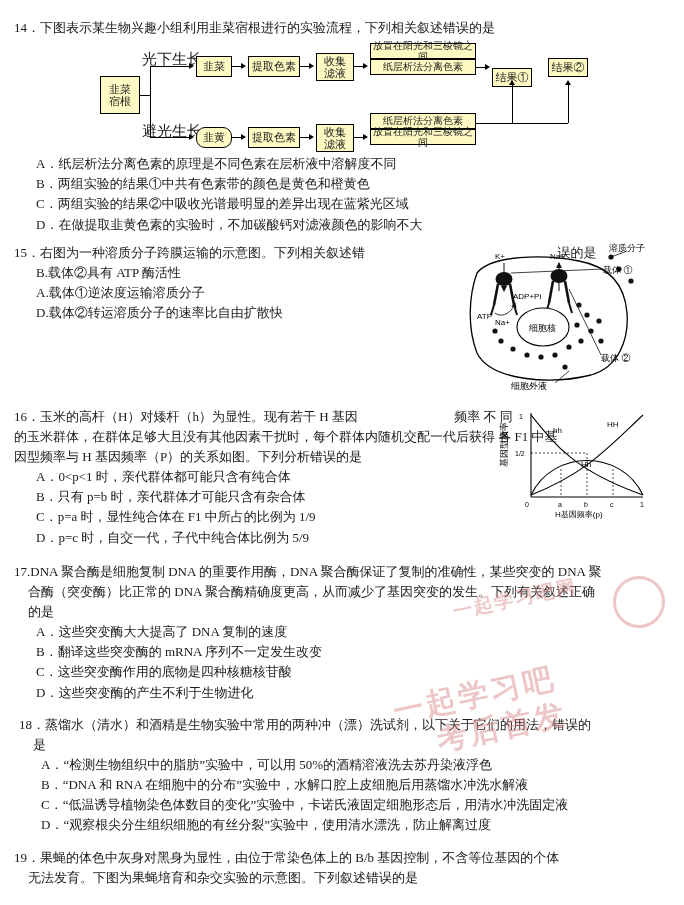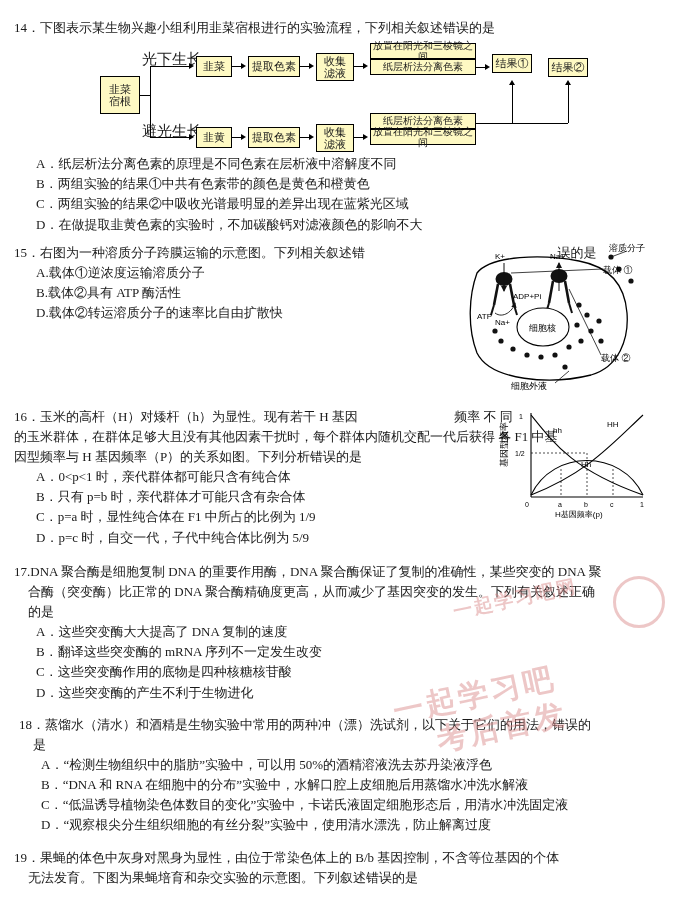--- a/index.html
+++ b/index.html
@@ -91,30 +91,30 @@
 滤液</span>
       </div>
       <div class="ln hl" style="left:254px;top:24px;width:10px;"></div>
       <div class="arrowR" style="left:263px;top:20.5px;"></div>
 
       <div class="box" style="left:270px;top:1px;width:106px;height:16px;font-size:10px;">放置在阳光和三棱镜之间</div>
       <div class="box" style="left:270px;top:17px;width:106px;height:16px;font-size:10px;">纸层析法分离色素</div>
 
       <div class="ln hl" style="left:376px;top:25px;width:10px;"></div>
       <div class="arrowR" style="left:385px;top:21.5px;"></div>
-      <div class="box" style="left:392px;top:12px;width:40px;height:19px;">结果①</div>
+      <div class="box" style="left:392px;top:26px;width:40px;height:19px;">结果①</div>
 
       <div class="box" style="left:448px;top:16px;width:40px;height:19px;">结果②</div>
 
       <div class="lbl" style="left:42px;top:78px;">避光生长</div>
       <div class="ln vl" style="left:50px;top:53px;height:42px;"></div>
       <div class="ln hl" style="left:50px;top:95px;width:40px;"></div>
       <div class="arrowR" style="left:89px;top:91.5px;"></div>
 
-      <div class="box" style="left:96px;top:85px;width:36px;height:21px;">韭黄</div>
+      <div class="box" style="left:96px;top:85px;width:36px;height:21px;border-radius:9px;">韭黄</div>
       <div class="ln hl" style="left:132px;top:95px;width:10px;"></div>
       <div class="arrowR" style="left:141px;top:91.5px;"></div>
       <div class="box" style="left:148px;top:85px;width:52px;height:21px;">提取色素</div>
       <div class="ln hl" style="left:200px;top:95px;width:10px;"></div>
       <div class="arrowR" style="left:209px;top:91.5px;"></div>
       <div class="box" style="left:216px;top:82px;width:38px;height:28px;line-height:1.1;">
         <span style="white-space:pre-line;">收集
 滤液</span>
       </div>
       <div class="ln hl" style="left:254px;top:95px;width:10px;"></div>
@@ -140,22 +140,22 @@
     </div>
   </div>
 
   <div class="q" style="margin-top:8px;position:relative;min-height:150px;">
     <div class="stem">
       <span>15．右图为一种溶质分子跨膜运输的示意图。下列相关叙述错</span>
       <span style="display:inline-block;width:186px;"></span>
       <span>误的是</span>
     </div>
     <div class="opts">
+      <span class="opt">B.载体②具有 ATP 酶活性</span>
       <span class="opt">A.载体①逆浓度运输溶质分子</span>
-      <span class="opt">B.载体②具有 ATP 酶活性</span>
       <span class="opt">D.载体②转运溶质分子的速率比自由扩散快</span>
     </div>
 
     <div class="fig15">
       <svg width="205" height="150" viewBox="0 0 205 150">
 
         <path d="M26,30 C18,52 16,84 26,110 C40,138 100,142 140,132 C168,124 178,96 176,70 C174,44 160,24 128,18 C92,11 40,12 26,30 Z" fill="#ffffff" stroke="#000" stroke-width="1.3"></path>
 
         <g>
           <ellipse cx="53" cy="36" rx="8.5" ry="7" fill="#111"></ellipse>

